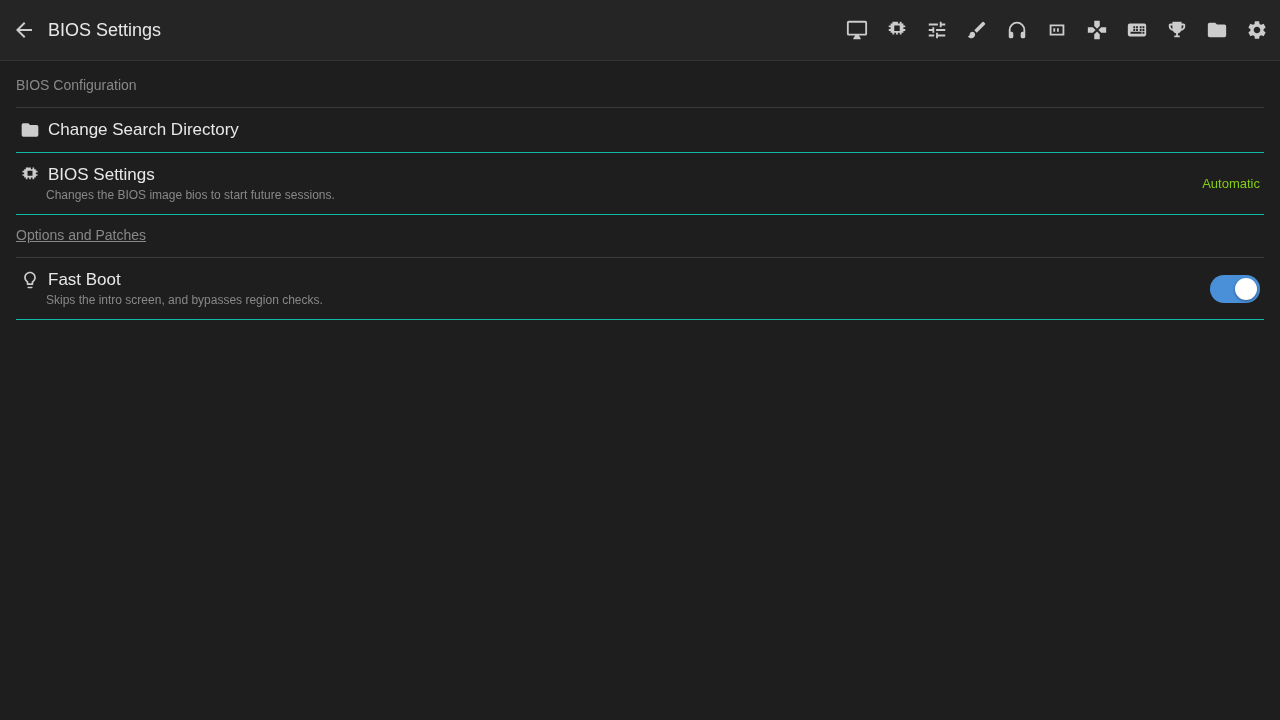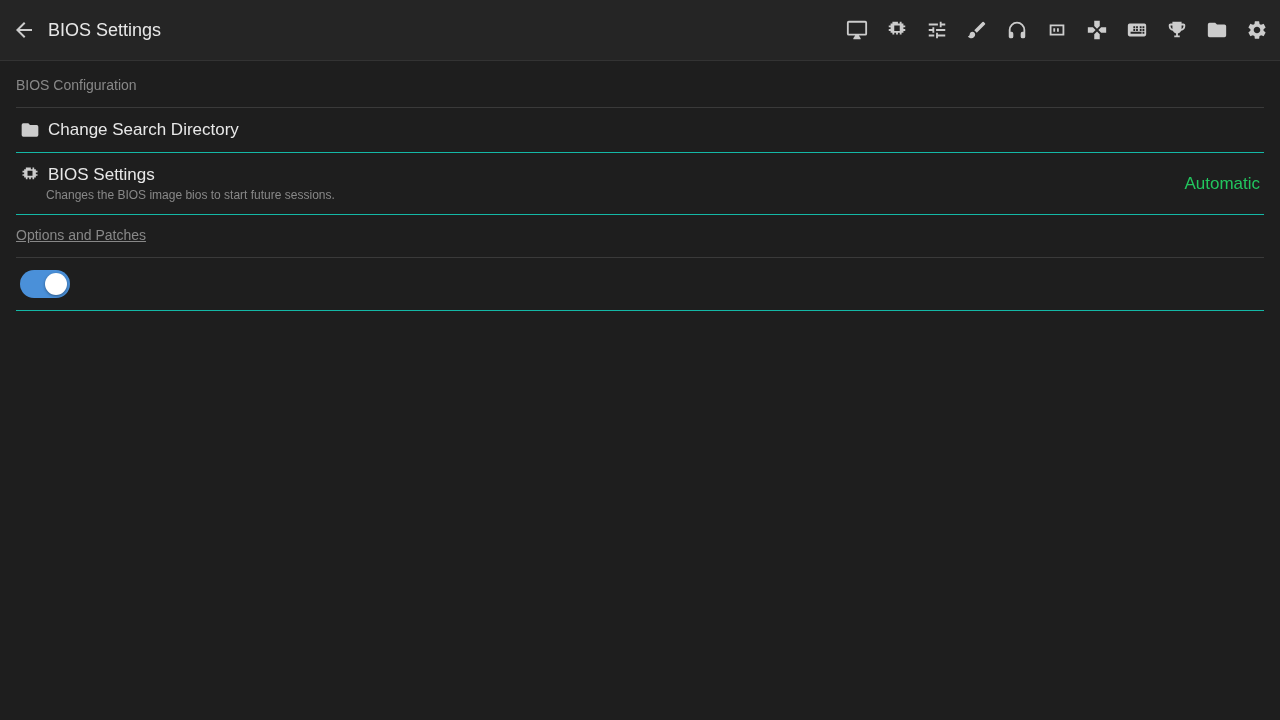--- a/index.html
+++ b/index.html
@@ -106,22 +106,22 @@
     }
 
     .item-subtitle {
       font-size: 12px;
       color: #888;
       margin-top: 3px;
       margin-left: 26px;
     }
 
     .item-value {
-      font-size: 17px;
-      color: #22c55e;
+      font-size: 13px;
+      color: #84cc16;
       white-space: nowrap;
     }
 
     
     .toggle-container {
       display: flex;
       align-items: center;
     }
 
     .toggle {
@@ -254,20 +254,31 @@
         <span class="item-title">BIOS Settings</span>
       </div>
       <div class="item-subtitle">Changes the BIOS image bios to start future sessions.</div>
     </div>
     <span class="item-value">Automatic</span>
   </div>
 
   <div class="section-header" style="margin-top:12px;text-decoration:underline;">Options and Patches</div>
 
   <div class="settings-item">
+    <div class="item-left">
+      <div class="item-title-row">
+        <span class="item-icon">
+          <svg width="20" height="20" viewBox="0 0 24 24" fill="#ccc">
+              <path d="M9 21c0 .55.45 1 1 1h4c.55 0 1-.45 1-1v-1H9v1zm3-19C8.14 2 5 5.14 5 9c0 2.38 1.19 4.47 3 5.74V17c0 .55.45 1 1 1h6c.55 0 1-.45 1-1v-2.26c1.81-1.27 3-3.36 3-5.74 0-3.86-3.14-7-7-7zm2.85 11.1l-.85.6V16h-4v-2.3l-.85-.6A4.997 4.997 0 017 9c0-2.76 2.24-5 5-5s5 2.24 5 5c0 1.63-.8 3.16-2.15 4.1z"></path>
+            </svg>
+        </span>
+        <span class="item-title">Fast Boot</span>
+      </div>
+      <div class="item-subtitle">Skips the intro screen, and bypasses region checks.</div>
+    </div>
     <div class="toggle-container">
       <div class="toggle">
         <div class="toggle-knob"></div>
       </div>
     </div>
   </div>
 
 </div>
 
 </body></html>

